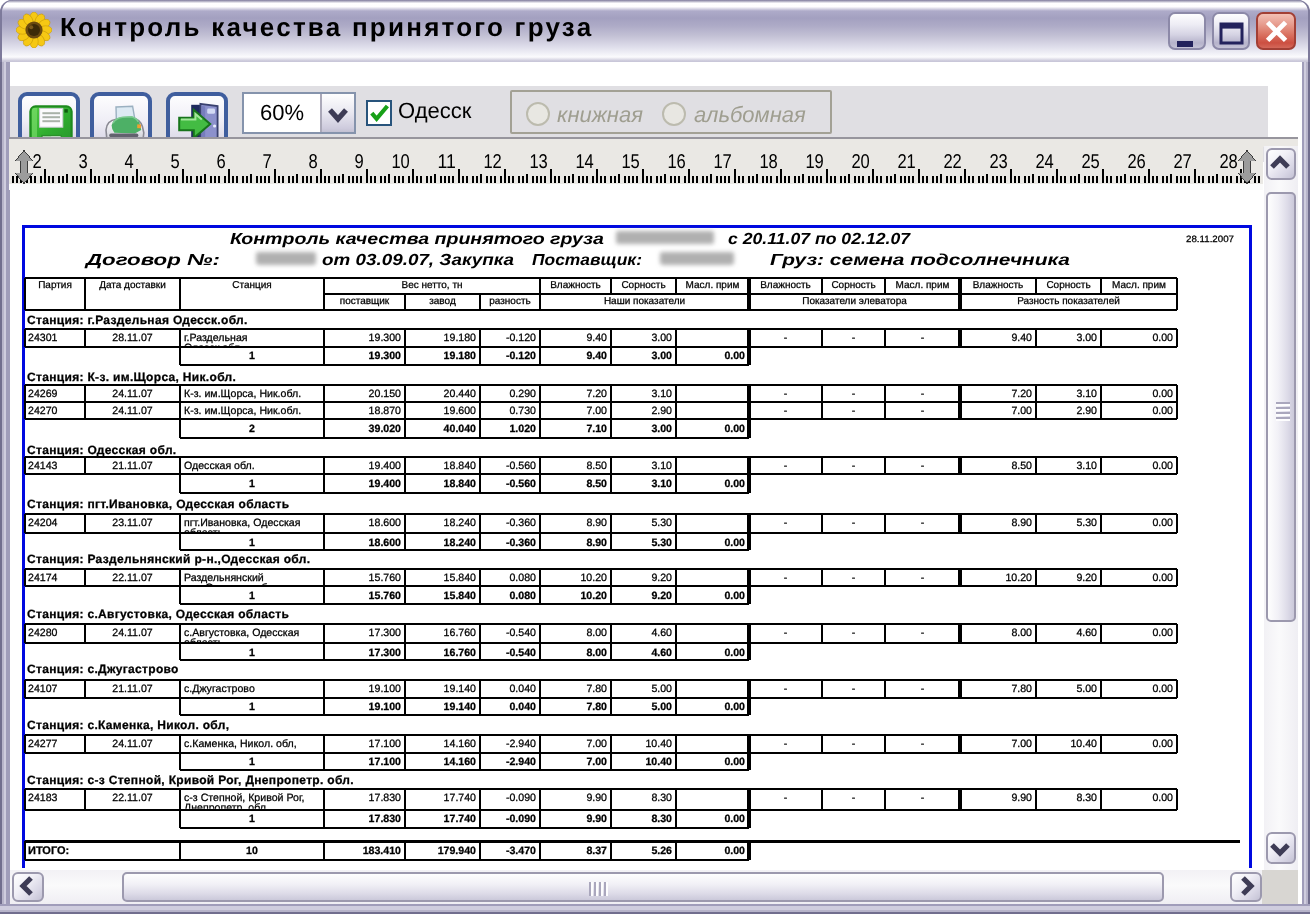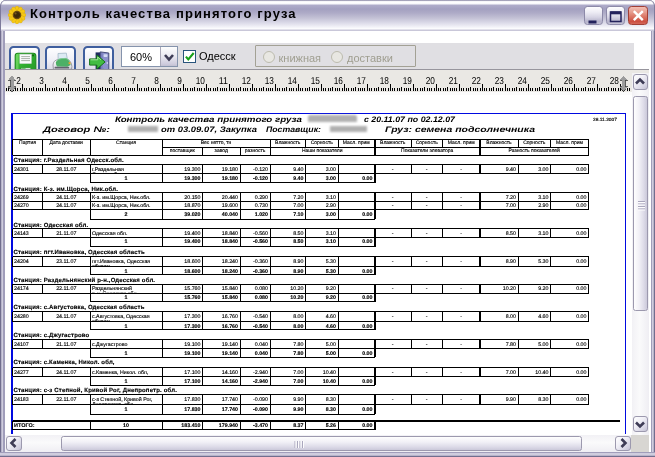--- a/index.html
+++ b/index.html
@@ -24,21 +24,21 @@
 .tbbtn{position:absolute;top:3.5px;width:30.5px;height:32px;border:2px solid #3f5e9e;border-radius:4.5px;box-sizing:border-box;
  background:linear-gradient(180deg,#fdfdfe 0,#efeef6 45%,#dddbe9 75%,#d2cfe3);}
 #combo{position:absolute;left:116.5px;top:3.5px;width:57px;height:21px;border:1px solid #8593ac;background:#fff;box-sizing:border-box;}
 #combo .val{position:absolute;left:8px;top:3.5px;font-size:11px;color:#000;}
 #combo .drop{position:absolute;right:0;top:0;width:16px;height:19px;border-left:1px solid #aaa8b8;
  background:linear-gradient(180deg,#fefefe,#e8e7f0 50%,#cecbdd 90%,#c2c0d2);}
 #chk{position:absolute;left:178.5px;top:7.5px;width:13px;height:13px;border:1px solid #28547c;background:#fff;box-sizing:border-box;}
 #chklbl{position:absolute;left:194.5px;top:7.8px;font-size:11px;color:#000;}
 #radiogrp{position:absolute;left:250px;top:2px;width:161px;height:22.5px;border:1px solid #a3a195;border-radius:1px;box-sizing:border-box;}
 .radio{position:absolute;top:5.5px;width:12px;height:12px;border-radius:50%;border:1px solid #bcbbae;background:#e8e7e2;box-sizing:border-box;}
-.radlbl{position:absolute;top:6.5px;font-size:11px;color:#9f9e90;}
+.radlbl{position:absolute;top:6.5px;font-size:11px;color:#9f9e90;font-style:italic;}
 #vtrack{right:6.5px;top:73px;width:16.5px;bottom:22px;background:linear-gradient(90deg,#f2f1f5 0,#fafafb 45%,#efeef3);}
 #htrack{left:5px;right:24px;top:435px;height:16.5px;background:linear-gradient(180deg,#f2f1f5 0,#fafafb 45%,#efeef3);}
 .sbtn{position:absolute;border:1px solid #9c99ae;border-radius:3px;box-sizing:border-box;
  background:linear-gradient(135deg,#ffffff 0,#f0eff6 40%,#d8d6e5 75%,#c4c2d4);}
 #vthumb{position:absolute;left:0.5px;top:23px;width:15px;height:215px;border:1px solid #9c99ae;border-radius:2.5px;box-sizing:border-box;
  background:linear-gradient(90deg,#fefefe 0,#f1f0f6 40%,#dddbe8 75%,#cbc9da);}
 #hthumb{position:absolute;left:56px;top:0.5px;width:521px;height:15px;border:1px solid #9c99ae;border-radius:2.5px;box-sizing:border-box;
  background:linear-gradient(180deg,#fefefe 0,#f1f0f6 40%,#dddbe8 75%,#cbc9da);}
 #corner{right:6.5px;bottom:5px;width:18px;height:17px;background:#d8d6d2;}
 svg#lay{position:absolute;left:0;top:0;}
@@ -149,21 +149,21 @@
     <div id="chk">
         <svg width="13" height="13" viewBox="0 0 13 13" style="position:absolute;left:-1px;top:-1px">
 <path d="M2.9,6.6 L5.3,9.4 L10.7,3.0" fill="none" stroke="#18a018" stroke-width="2.1"></path>
         </svg>
       </div>
       <span id="chklbl">Одесск</span>
     <div id="radiogrp">
       <div class="radio" style="left:7px"></div>
         <span class="radlbl" style="left:23px">книжная</span>
       <div class="radio" style="left:75.5px"></div>
-        <span class="radlbl" style="left:91.5px">доставки</span>
+        <span class="radlbl" style="left:91.5px">альбомная</span>
     </div>
   </div>
   <svg id="lay" width="655" height="457" viewBox="0 0 655 457" font-family="Liberation Sans, sans-serif" shape-rendering="crispEdges" text-rendering="geometricPrecision" stroke-width="0.13" paint-order="stroke">
 <defs>
         <filter id="blur1" x="-20%" y="-20%" width="140%" height="140%">
           <feGaussianBlur stdDeviation="1.1"></feGaussianBlur>
         </filter>
       </defs>
 <rect x="4.5" y="68.5" width="644.5" height="5" fill="#eae8e4"></rect>
 <rect x="4.5" y="68.5" width="627.0" height="26.5" fill="#eae8e4"></rect>

